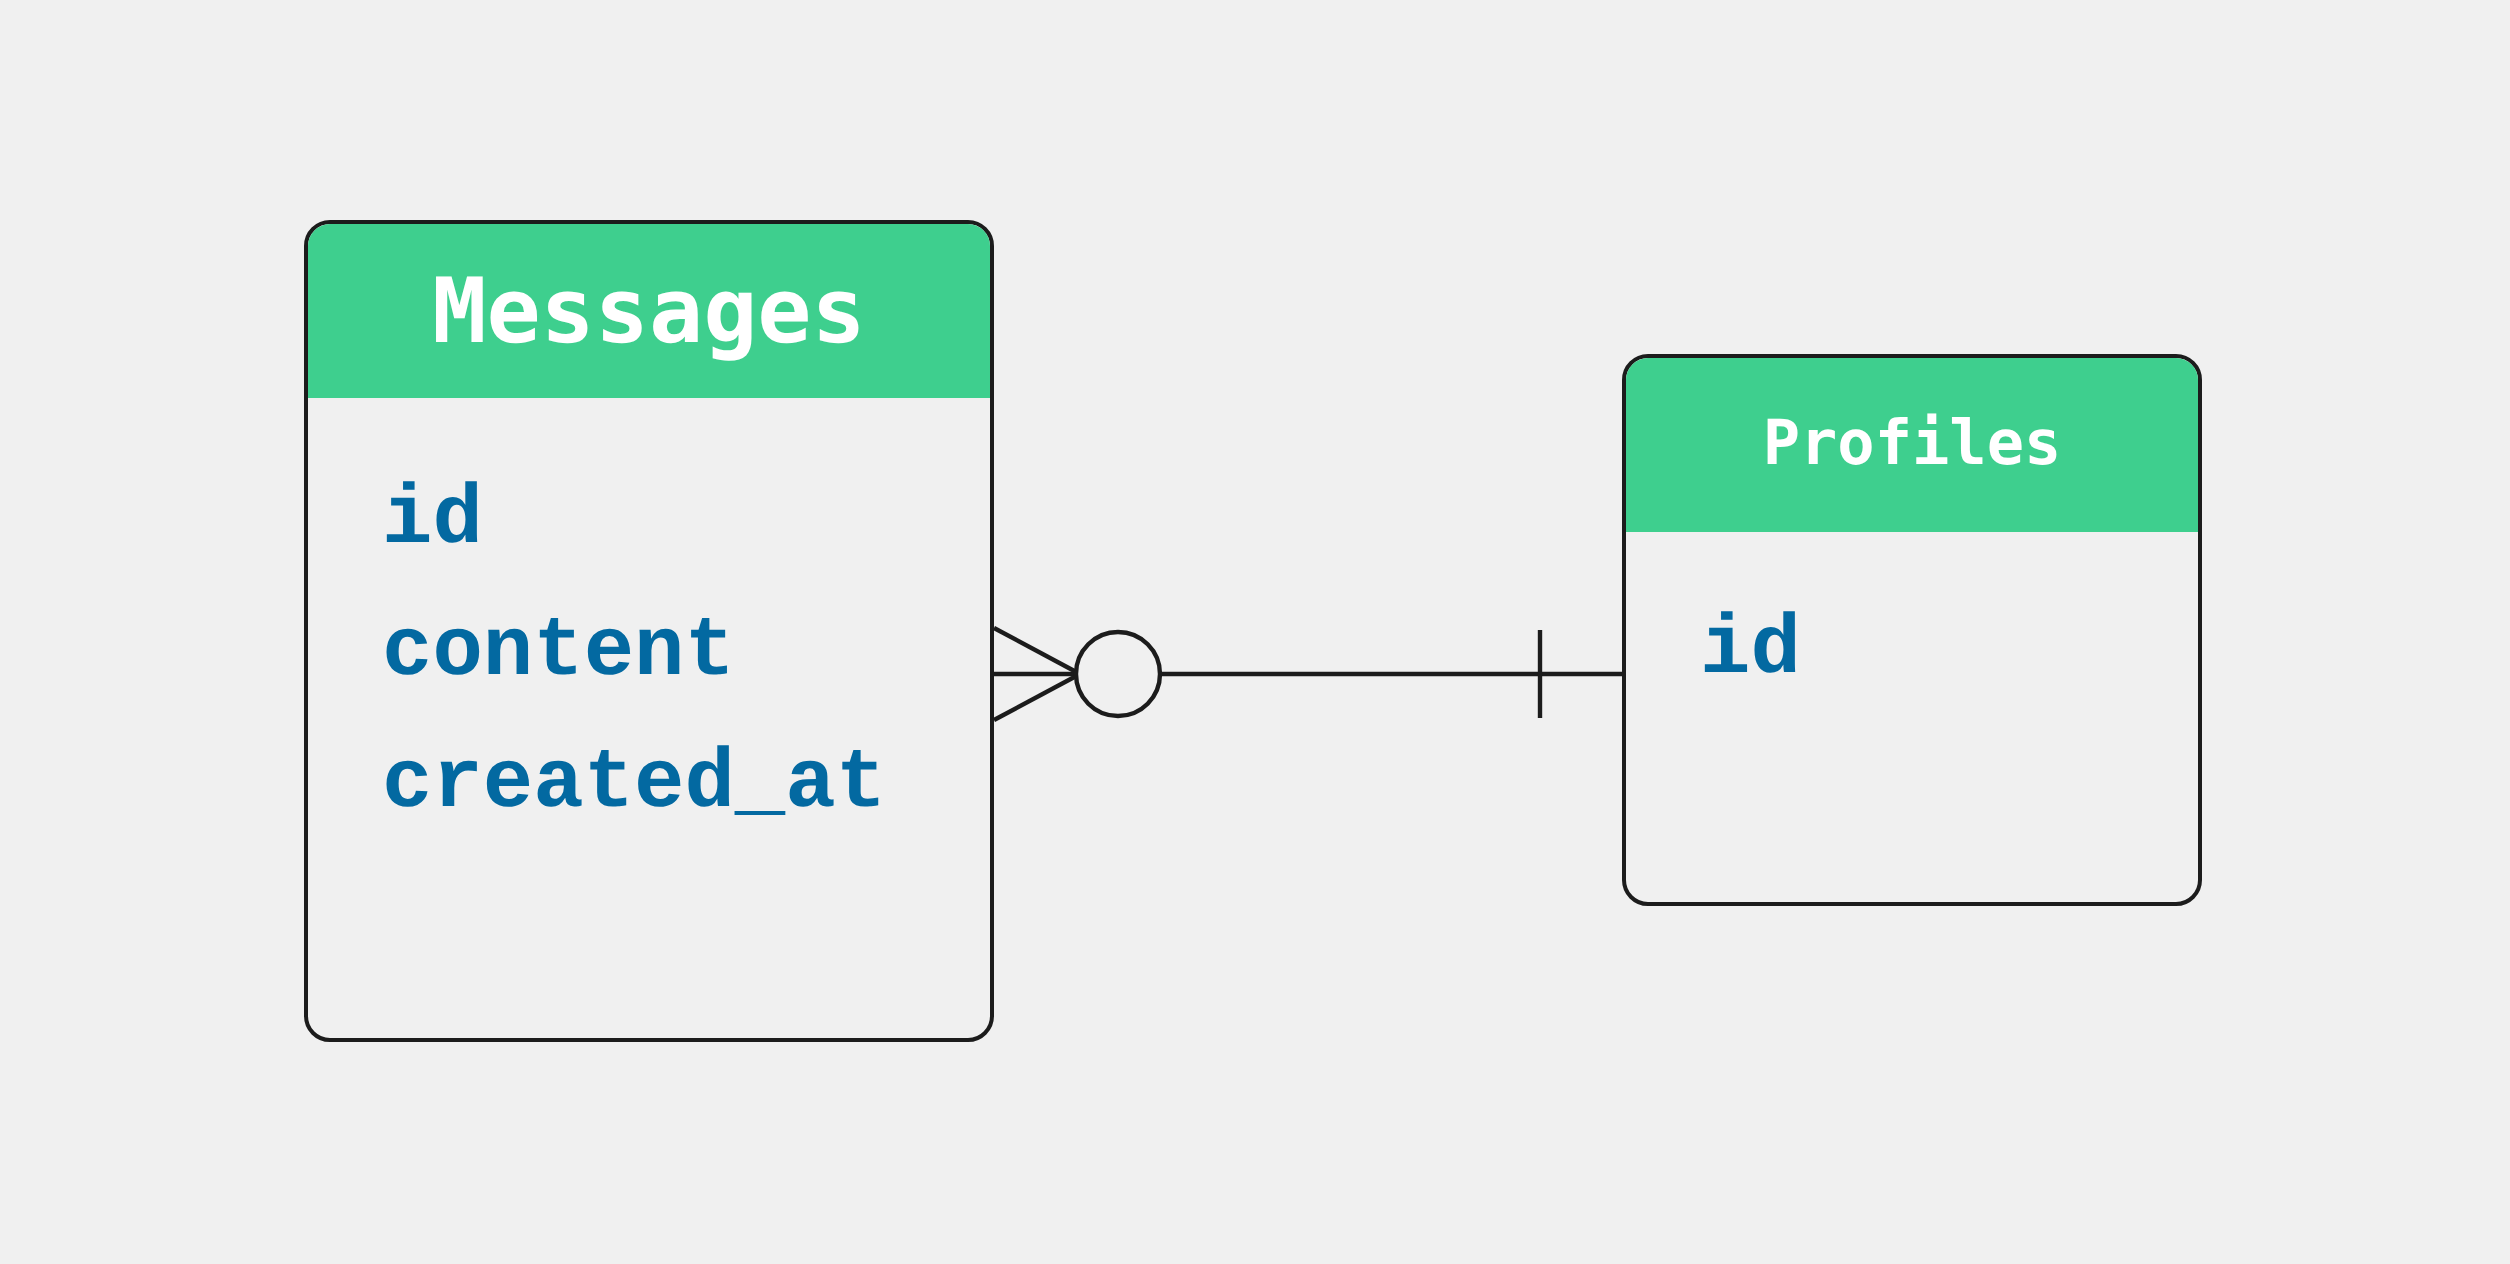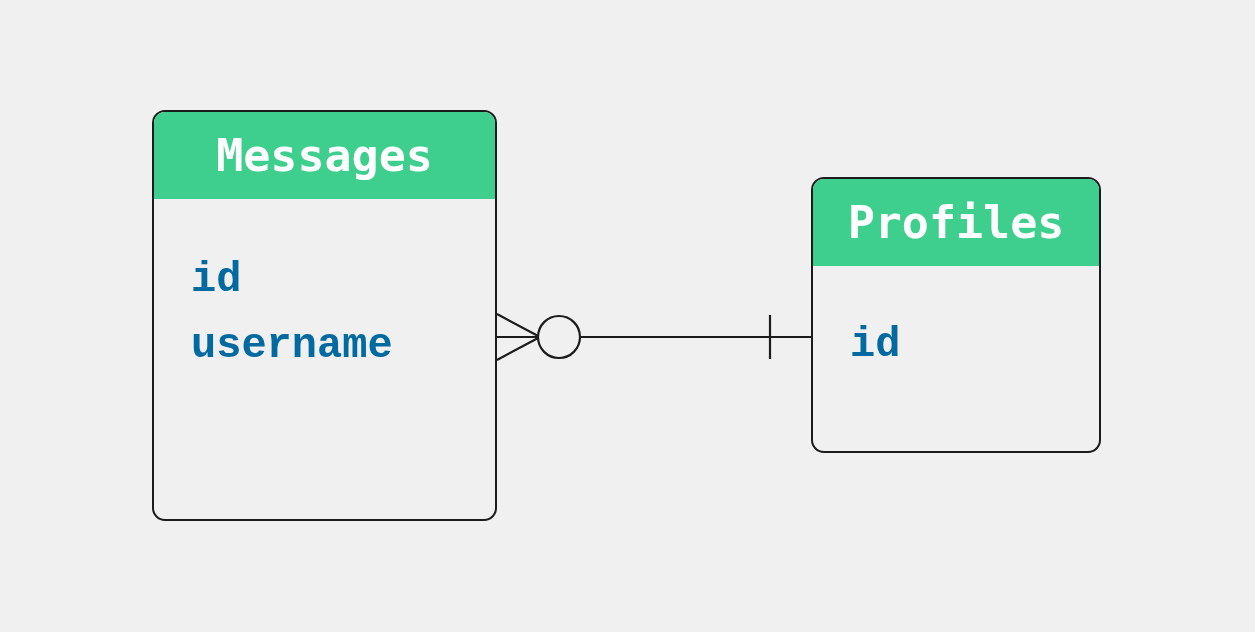--- a/index.html
+++ b/index.html
@@ -23,21 +23,20 @@
   
   .entity {
     position: absolute;
     box-sizing: border-box;
     background: #f0f0f0;
     border: 2.5px solid #1c1c1c;
     border-radius: 13px;
     overflow: hidden;
     display: flex;
     flex-direction: column;
-    gap: 20px;
   }
   .entity-header {
     background: #3ecf8e;
     color: #ffffff;
     font-family: "DejaVu Sans Mono", monospace;
     font-weight: bold;
     display: flex;
     align-items: center;
     justify-content: center;
     flex: none;
@@ -82,21 +81,21 @@
 
   
   #entity-profiles {
     left: 811px;
     top: 177px;
     width: 290px;
     height: 276px;
   }
   #entity-profiles .entity-header {
     height: 87px;
-    font-size: 45px;
+    font-size: 31px;
     line-height: 87px;
   }
   #entity-profiles .entity-fields {
     padding-top: 26px;
     padding-left: 37px;
   }
   #entity-profiles .field {
     font-size: 42px;
     line-height: 66px;
     height: 66px;
@@ -124,21 +123,22 @@
 </style>
 </head>
 <body>
 
 <div id="canvas">
 
   <div class="entity" id="entity-messages">
     <div class="entity-header">Messages</div>
     <div class="entity-fields">
       <div class="field">id</div>
-      <div class="field">username</div>
+      <div class="field">content</div>
+      <div class="field">created_at</div>
     </div>
   </div>
 
   <div class="entity" id="entity-profiles">
     <div class="entity-header">Profiles</div>
     <div class="entity-fields">
       <div class="field">id</div>
     </div>
   </div>
 

